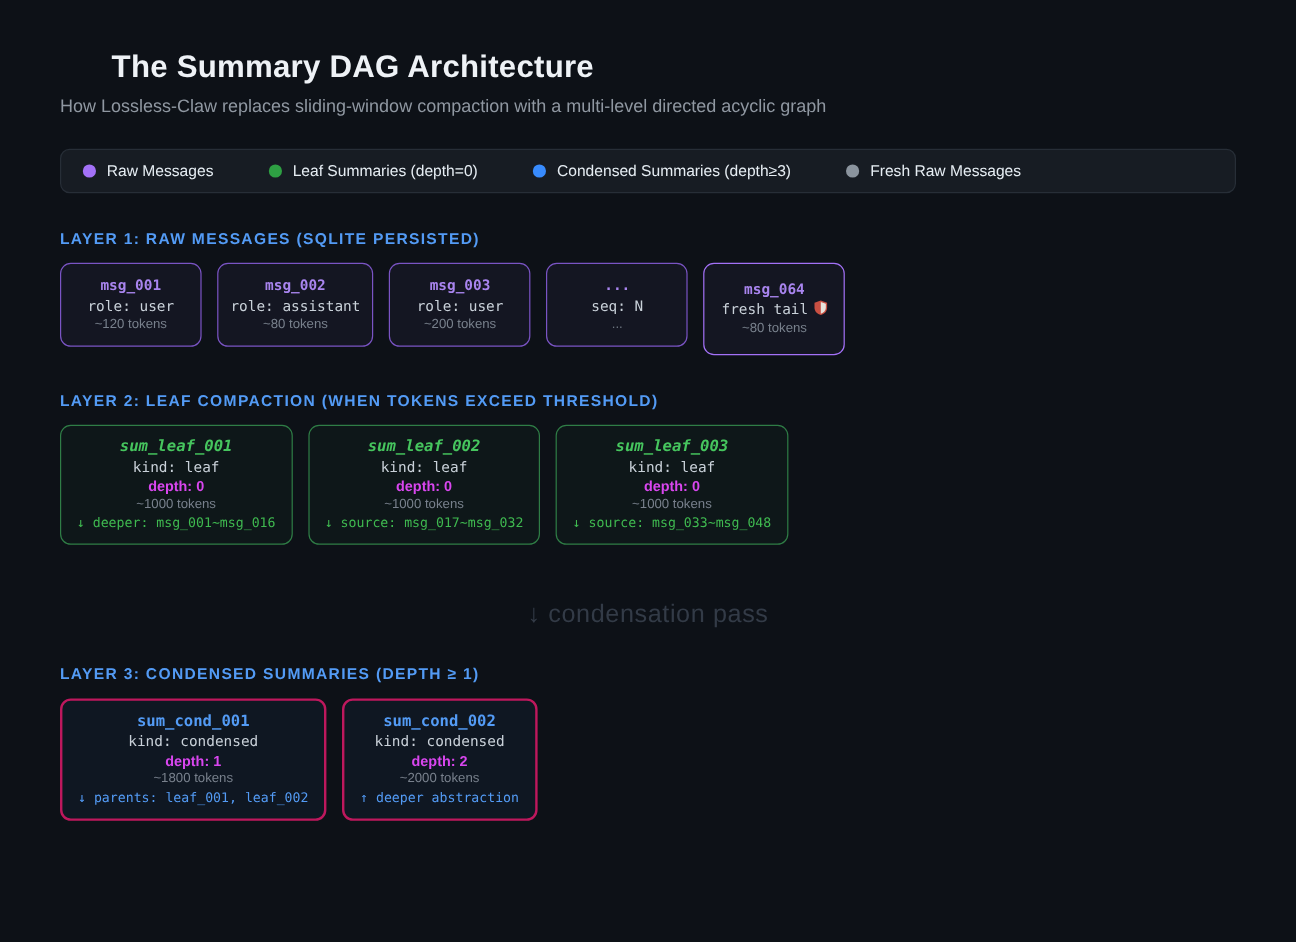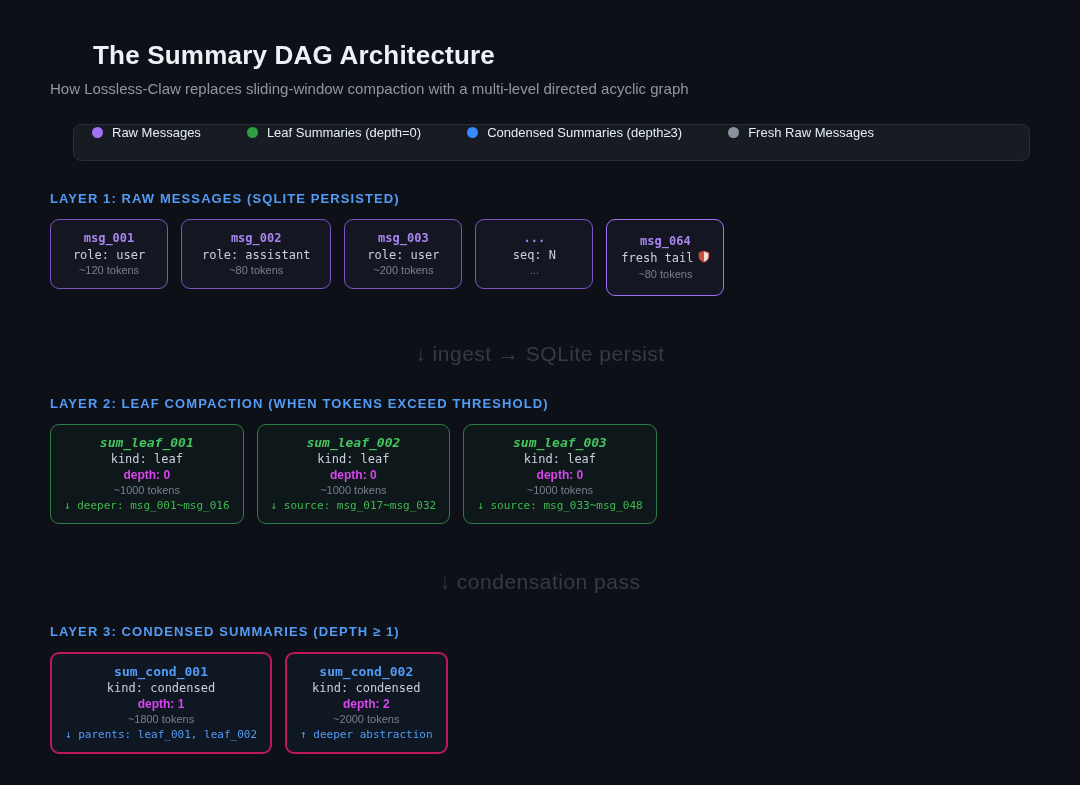--- a/index.html
+++ b/index.html
@@ -19,37 +19,37 @@
   .page-subtitle {
     margin-top:9px; font-size:15px; color:#8f97a1;
   }
 
   .legend-bar {
     margin-top:27px;
     background:#171c23;
     border:1px solid #272e37;
     border-radius:8px;
     height:37px;
-    display:flex; align-items:flex-start;
-    padding:0 18px; gap:46px;margin-left:23px;
+    display:flex; align-items:center;
+    padding:0 18px; gap:46px;
   }
   .legend-item { display:flex; align-items:center; gap:9px; }
   .legend-dot { width:11px; height:11px; border-radius:50%; background:#888; }
   .legend-label { font-size:13px; color:#e6edf3; }
 
   .layer-heading {
     font-size:13px; font-weight:bold; letter-spacing:1.1px;
     color:#539bf5; margin-top:30px;
   }
 
   .card-row { display:flex; gap:13px; margin-top:13px; align-items:flex-start; }
 
   .node-card {
     border-radius:9px;
-    padding:10px 20px;
+    padding:10px 10px;
     text-align:center;
     background:#11161d;
   }
   .node-card .node-title {
     display:block;
     font-family:"DejaVu Sans Mono", monospace;
     font-weight:bold; font-size:12px; line-height:17px;
   }
   .node-card .node-meta {
     display:block;
@@ -167,21 +167,20 @@
         <span class="node-title">msg_064</span>
         <span class="node-meta"><span>fresh tail</span><span class="shield-icon"><svg width="12" height="13" viewBox="0 0 16 16">
                 <path d="M8 0 L15 2.5 V8 C15 12.2 11.8 14.9 8 16 C4.2 14.9 1 12.2 1 8 V2.5 Z" fill="#c94f42"></path>
                 <path d="M8 1.6 L13.6 3.6 V8 C13.6 11.3 11.2 13.6 8 14.6 Z" fill="#e8e3dc"></path>
               </svg></span></span>
         <span class="node-tokens">~80 tokens</span>
       </div>
     </div>
   </div>
 
-  <div class="transition-label">↓ ingest → SQLite persist</div>
 
   <div class="layer-leaf">
     <div class="layer-heading">LAYER 2: LEAF COMPACTION (WHEN TOKENS EXCEED THRESHOLD)</div>
     <div class="card-row">
       <div class="node-card">
         <span class="node-title">sum_leaf_001</span>
         <span class="node-meta">kind: leaf</span>
         <span class="node-depth">depth: 0</span>
         <span class="node-tokens">~1000 tokens</span>
         <span class="node-link">↓ deeper: msg_001~msg_016</span>

